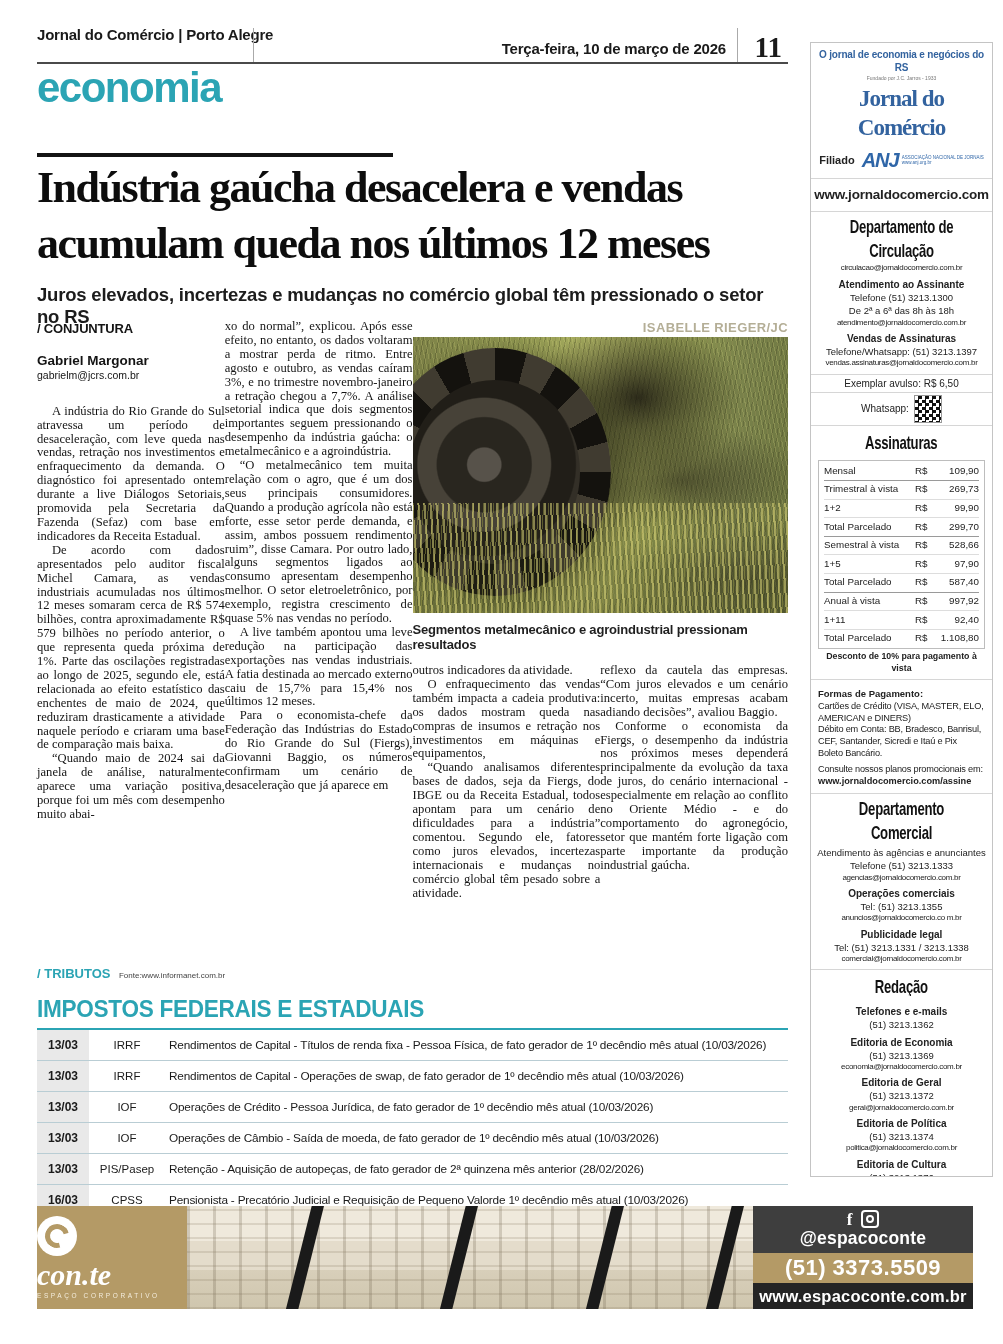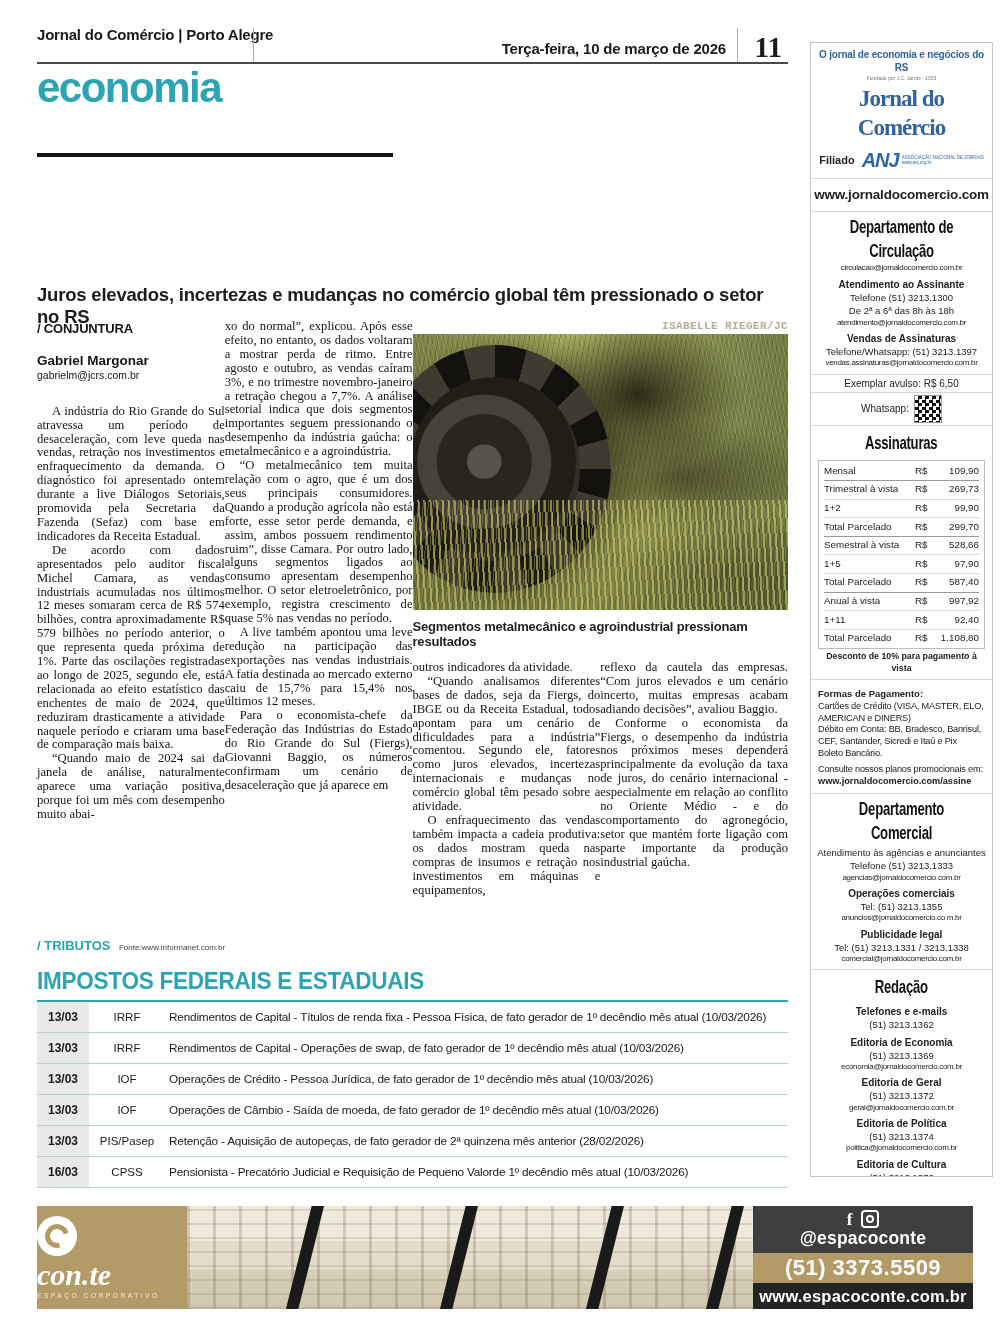--- a/index.html
+++ b/index.html
@@ -35,22 +35,22 @@
   .col2{grid-column:2;grid-row:1 / span 2;}
   .col3{grid-column:3;grid-row:2;padding-top:12px;}
   .col4{grid-column:4;grid-row:2;padding-top:12px;}
   .kicker{font-family:"Liberation Sans",sans-serif;font-weight:800;font-size:13px;
           letter-spacing:-.2px;margin:2px 0 18px;text-indent:0;text-align:left;}
   .byline-name{font-family:"Liberation Sans",sans-serif;font-weight:700;font-size:13.5px;text-align:left;}
   .byline-email{font-family:"Liberation Sans",sans-serif;font-size:10.5px;margin:1px 0 22px;text-align:left;}
 
   
   .figure{grid-column:3 / span 2;grid-row:1;}
-  .fig-credit{text-align:right;font-size:11px;font-weight:700;color:#b4ae96;letter-spacing:.4px;
-              font-family:Liberation Mono, monospace;margin-bottom:2px;}
+  .fig-credit{text-align:right;font-size:13px;font-weight:700;color:#b4ae96;letter-spacing:.4px;
+              font-family:Liberation Sans, sans-serif;margin-bottom:2px;}
   .fig-img{position:relative;height:276px;overflow:hidden;
     background:
       radial-gradient(ellipse 150px 110px at 60% 22%, rgba(26,23,16,.85), rgba(26,23,16,0) 70%),
       radial-gradient(ellipse 170px 80px at 72% 52%, rgba(32,29,20,.55), rgba(32,29,20,0) 72%),
       radial-gradient(ellipse 200px 90px at 88% 88%, rgba(42,38,26,.45), rgba(42,38,26,0) 70%),
       repeating-linear-gradient(78deg, rgba(232,226,140,.20) 0 1px, rgba(0,0,0,0) 1px 4px),
       repeating-linear-gradient(100deg, rgba(58,58,28,.28) 0 1px, rgba(0,0,0,0) 1px 5px),
       linear-gradient(95deg,#7c8147,#99a156 25%,#abb162 45%,#8f9850 65%,#78814a 85%,#6d763f);}
   .tire{position:absolute;left:-34px;top:4%;width:232px;height:90%;border-radius:50%;
         background:repeating-conic-gradient(#14120e 0 15deg,#403b30 15deg 30deg);
@@ -59,21 +59,21 @@
         background:radial-gradient(circle at 44% 46%, #57524a 0 12%, #29261f 13% 34%,
                    #474238 35% 48%, #211e18 49% 66%, #332f27 67% 78%, #1c1a15 79% 100%);}
   .grass{position:absolute;left:0;right:0;bottom:0;height:40%;
         background:repeating-linear-gradient(86deg, rgba(220,214,122,.55) 0 2px, rgba(0,0,0,0) 2px 6px),
                    repeating-linear-gradient(94deg, rgba(150,150,70,.5) 0 1px, rgba(0,0,0,0) 1px 5px),
                    linear-gradient(180deg, rgba(70,75,35,0), rgba(55,58,28,.4));}
   .fig-caption{font-family:"Liberation Sans",sans-serif;font-weight:700;font-size:13px;
                margin-top:9px;color:#1f1f1f;letter-spacing:-.2px;}
 
   
-  .trib{position:absolute;left:37px;top:936px;width:751px;}
+  .trib{position:absolute;left:37px;top:964px;width:751px;}
   .trib-kicker{font-weight:800;font-size:13px;color:#2BA4B4;display:inline-block;}
   .trib-source{font-size:8px;color:#444;margin-left:4px;}
   .trib-title{color:#2BA4B4;font-size:24px;font-weight:700;letter-spacing:-.3px;margin-top:13px;
               transform:scaleX(.94);transform-origin:left;}
   .trib-rule{height:2px;background:#2BA4B4;margin-top:5px;}
   .trib-row{display:flex;align-items:stretch;border-bottom:1px solid #b9cdd4;min-height:30px;}
   .trib-date{width:52px;background:#e9e9e9;font-weight:700;font-size:12px;
              display:flex;align-items:center;justify-content:center;flex:none;}
   .trib-tax{width:76px;font-size:11.5px;display:flex;align-items:center;justify-content:center;flex:none;}
   .trib-desc{flex:1;font-size:11.8px;display:flex;align-items:center;letter-spacing:-.2px;padding-left:4px;}
@@ -166,20 +166,21 @@
     <div class="hdr-left">Jornal do Comércio | Porto Alegre</div>
     <div class="hdr-sep1"></div>
     <div class="hdr-date">Terça-feira, 10 de março de 2026</div>
     <div class="hdr-sep2"></div>
     <div class="hdr-page">11</div>
   </div>
   <div class="hdr-rule"></div>
   <div class="section-title">economia</div>
 
   <div class="mini-rule"></div>
+  <h1 class="headline" style="margin:0;">Indústria gaúcha desacelera e vendas acumulam queda nos últimos 12 meses</h1>
   <div class="subhead">Juros elevados, incertezas e mudanças no comércio global têm pressionado o setor no RS</div>
 
   <div class="body-grid">
 
     <div class="col col1">
       <div class="kicker">/ CONJUNTURA</div>
       <div class="byline-name">Gabriel Margonar</div>
       <div class="byline-email">gabrielm@jcrs.com.br</div>
       <div class="rep">
           <p>A indústria do Rio Grande do Sul atravessa um período de desaceleração, com leve queda nas vendas, retração nos investimentos e enfraquecimento da demanda. O diagnóstico foi apresentado ontem durante a live Diálogos Setoriais, promovida pela Secretaria da Fazenda (Sefaz) com base em indicadores da Receita Estadual.</p>
@@ -202,22 +203,22 @@
       <div class="fig-img">
         <div class="tire"></div>
         <div class="grass"></div>
       </div>
       <figcaption class="fig-caption">Segmentos metalmecânico e agroindustrial pressionam resultados</figcaption>
     </figure>
 
     <div class="col col3">
       <div class="rep">
           <p class="cont">outros indicadores da atividade.</p>
+          <p class="cont">O enfraquecimento das vendas também impacta a cadeia produtiva: os dados mostram queda nas compras de insumos e retração nos investimentos em máquinas e equipamentos,</p>
           <p class="cont">“Quando analisamos diferentes bases de dados, seja da Fiergs, do IBGE ou da Receita Estadual, todos apontam para um cenário de dificuldades para a indústria” comentou. Segundo ele, fatores como juros elevados, incertezas internacionais e mudanças no comércio global têm pesado sobre a atividade.</p>
-          <p class="cont">O enfraquecimento das vendas também impacta a cadeia produtiva: os dados mostram queda nas compras de insumos e retração nos investimentos em máquinas e equipamentos,</p>
         </div>
     </div>
 
     <div class="col col4">
       <div class="rep">
           <p class="cont">reflexo da cautela das empresas. “Com juros elevados e um cenário incerto, muitas empresas acabam adiando decisões”, avaliou Baggio.</p>
           <p class="cont">Conforme o economista da Fiergs, o desempenho da indústria nos próximos meses dependerá principalmente da evolução da taxa de juros, do cenário internacional - especialmente em relação ao conflito no Oriente Médio - e do comportamento do agronegócio, setor que mantém forte ligação com parte importante da produção industrial gaúcha.</p>
         </div>
     </div>
   </div>

